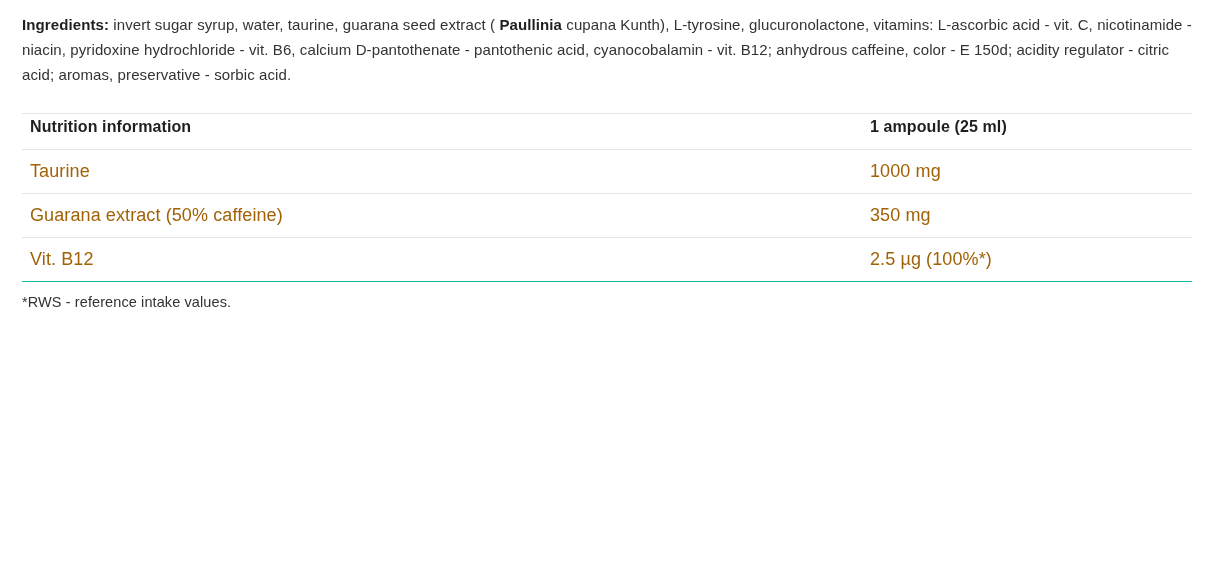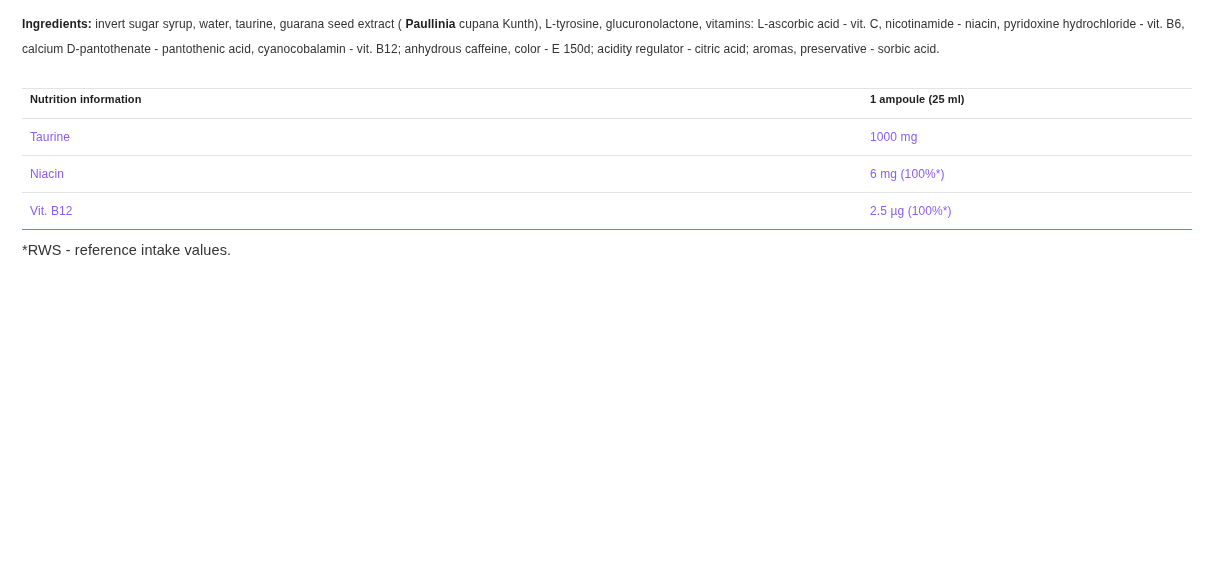--- a/index.html
+++ b/index.html
@@ -15,21 +15,21 @@
     overflow: hidden;
   }
   .page {
     width: 1214px;
     height: 578px;
     box-sizing: border-box;
     padding: 8px 22px 0 22px;
     position: relative;
   }
   .ingredients {
-    font-size: 12px;
+    font-size: 15px;
     line-height: 25px;
     color: #333333;
     letter-spacing: 0.1px;
     margin: 4px 0 0 0;
     max-width: 1175px;
   }
   .ingredients .label {
     font-weight: bold;
     color: #1f1f1f;
   }
@@ -39,30 +39,30 @@
   }
   table.nutrition {
     width: 1170px;
     border-collapse: collapse;
     margin-top: 26px;
     table-layout: fixed;
   }
   table.nutrition th,
   table.nutrition td {
     text-align: left;
-    font-size: 12px;
-    color: #8b5cf6;
+    font-size: 18px;
+    color: #a16207;
     padding: 11px 6px 11px 8px;
     border-bottom: 1px solid #e3e3e3;
     letter-spacing: 0.1px;
   }
   table.nutrition thead th {
     font-weight: bold;
     color: #1f1f1f;
-    font-size: 11px;
+    font-size: 16px;
     padding-top: 4px;
     padding-bottom: 13px;
     border-top: 1px solid #e3e3e3;
     border-bottom: 1px solid #e3e3e3;
   }
   table.nutrition col.c1 { width: 840px; }
   table.nutrition col.c2 { width: 330px; }
   tbody tr:last-child td {
     border-bottom: 1px solid #14b8a6;
   }
@@ -91,22 +91,22 @@
         <th>Nutrition information</th>
         <th>1 ampoule (25 ml)</th>
       </tr>
     </thead>
     <tbody>
       <tr>
         <td>Taurine</td>
         <td>1000 mg</td>
       </tr>
       <tr>
-        <td>Niacin</td>
-        <td>6 mg (100%*)</td>
+        <td>Guarana extract (50% caffeine)</td>
+        <td>350 mg</td>
       </tr>
       <tr>
         <td>Vit. B12</td>
         <td>2.5 µg (100%*)</td>
       </tr>
     </tbody>
   </table>
 
   <div class="footnote">*RWS - reference intake values.</div>
 

